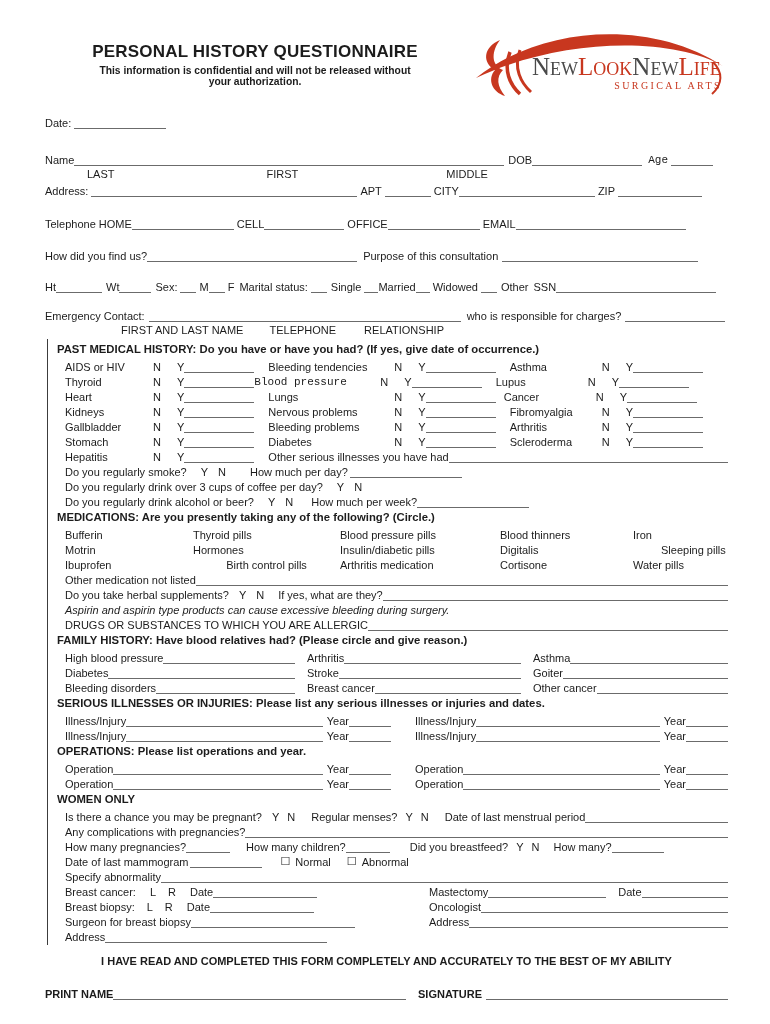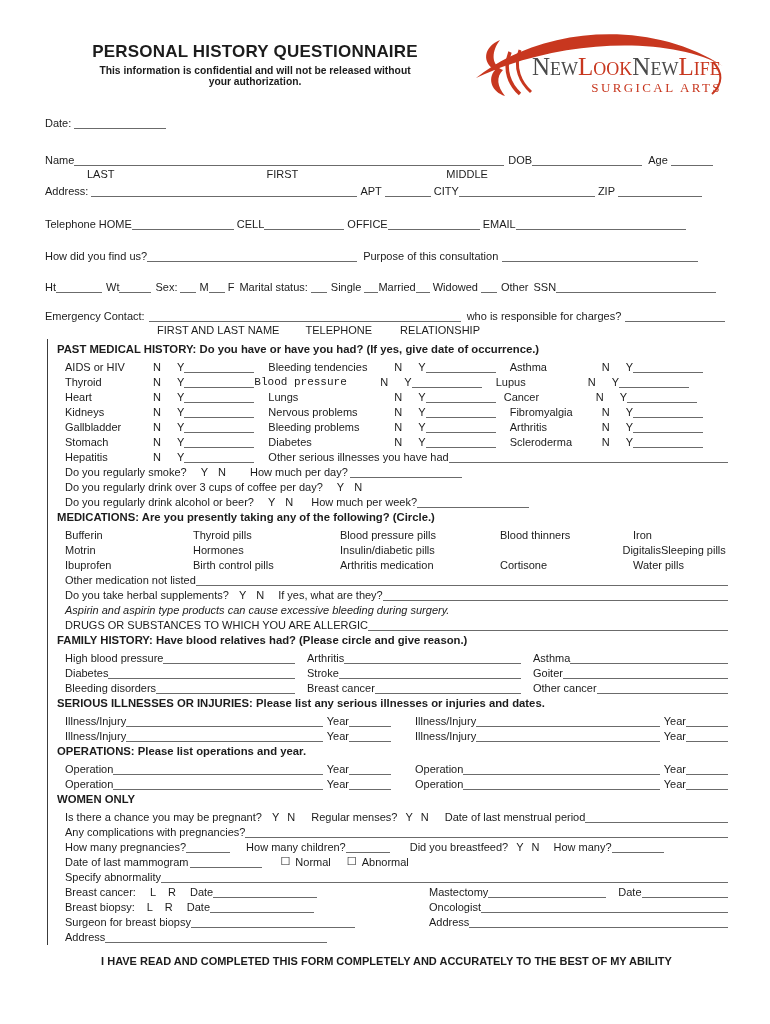--- a/index.html
+++ b/index.html
@@ -11,21 +11,21 @@
   }
   .header { display:flex; align-items:flex-start; }
   .title-block { margin-left:44px; width:332px; text-align:center; padding-top:14px; }
   .title { font-size:17px; font-weight:bold; letter-spacing:.2px; }
   .subtitle { font-size:10.3px; font-weight:bold; margin-top:3px; }
   .logo { margin-left:auto; width:258px; height:74px; position:relative; margin-top:-4px; }
   .logo svg { position:absolute; left:0; top:0; }
   .brand { position:absolute; left:62px; top:30px; font-family:"Liberation Serif", serif;
            font-variant:small-caps; font-size:25px; line-height:1; white-space:nowrap; }
   .tagline { position:absolute; right:6px; top:56px; font-family:"Liberation Serif", serif;
-             font-size:13px; letter-spacing:2.4px; }
+             font-size:10px; letter-spacing:2.4px; }
   .row { display:flex; align-items:flex-end; height:15px; }
   .lb { white-space:pre; }
   .bl { border-bottom:1px solid #6b6b6b; height:12px; flex:none; }
   .fx { flex:1; }
   .bold { font-weight:bold; }
   .sec-h { font-weight:bold; font-size:11.3px; height:15px; margin-top:3px; }
   .ind { margin-left:8px; }
   .form-body { margin-top:3px; margin-left:2px; border-left:1px solid #3c3c3c; padding:4px 0 2px 9px; }
   .g3 { display:grid; grid-template-columns:242px 226px 1fr; height:15px; }
   .g2 { display:grid; grid-template-columns:338px 1fr; column-gap:12px; height:15px; }
@@ -65,21 +65,21 @@
 
   <div class="row mt16">
       <span class="lb">Date:</span>
       <span class="bl" style="width: 92px; margin-left: 3px;"></span>
     </div>
   <div class="row mt22">
       <span class="lb">Name</span>
       <span class="bl" style="width: 430px;"></span>
       <span class="lb" style="margin-left: 4px;">DOB</span>
       <span class="bl" style="width: 110px;"></span>
-      <span class="lb" style="margin-left: 6px;">Age</span>
+      <span class="lb" style="margin-left: 6px; font-family: Liberation Mono, monospace;">Age</span>
       <span class="bl" style="width: 42px; margin-left: 3px;"></span>
     </div>
   <div class="row sub">
       <span class="lb" style="margin-left: 42px;">LAST</span>
       <span class="lb" style="margin-left: 152px;">FIRST</span>
       <span class="lb" style="margin-left: 148px;">MIDDLE</span>
     </div>
   <div class="row mt2">
       <span class="lb">Address:</span>
       <span class="bl" style="width: 266px; margin-left: 3px;"></span>
@@ -128,21 +128,21 @@
       <span class="lb" style="margin-left: 5px;">SSN</span>
       <span class="bl" style="width: 160px;"></span>
     </div>
   <div class="row mt14">
       <span class="lb">Emergency Contact:</span>
       <span class="bl" style="width: 312px; margin-left: 4px;"></span>
       <span class="lb" style="margin-left: 6px;">who is responsible for charges?</span>
       <span class="bl" style="width: 100px; margin-left: 4px;"></span>
     </div>
   <div class="row sub">
-      <span class="lb" style="margin-left: 112px;">FIRST AND LAST NAME</span>
+      <span class="lb" style="margin-left: 76px;">FIRST AND LAST NAME</span>
       <span class="lb" style="margin-left: 26px;">TELEPHONE</span>
       <span class="lb" style="margin-left: 28px;">RELATIONSHIP</span>
     </div>
 
   <div class="form-body">
 
     <div class="sec-h" style="margin-top:0">PAST MEDICAL HISTORY:  Do you have or have you had? (If yes, give date of occurrence.)</div>
     <div class="row ind">
         <span class="lb" style="width: 88px;">AIDS or HIV</span>
         <span class="lb" style="width: 24px;">N</span>
@@ -260,26 +260,26 @@
         <span class="lb" style="width: 128px;">Bufferin</span>
         <span class="lb" style="width: 147px;">Thyroid pills</span>
         <span class="lb" style="width: 160px;">Blood pressure pills</span>
         <span class="lb" style="width: 133px;">Blood thinners</span>
         <span class="lb">Iron</span>
       </div>
     <div class="row ind">
         <span class="lb" style="width: 128px;">Motrin</span>
         <span class="lb" style="width: 147px;">Hormones</span>
         <span class="lb" style="width: 160px;">Insulin/diabetic pills</span>
-        <span class="lb" style="width: 161px; text-align: right;">Digitalis</span>
+        <span class="lb" style="width: 161px;">Digitalis</span>
         <span class="lb">Sleeping pills</span>
       </div>
     <div class="row ind">
         <span class="lb" style="width: 128px;">Ibuprofen</span>
-        <span class="lb" style="width: 147px;">Birth control pills</span>
+        <span class="lb" style="width: 147px; text-align: center;">Birth control pills</span>
         <span class="lb" style="width: 160px;">Arthritis medication</span>
         <span class="lb" style="width: 133px;">Cortisone</span>
         <span class="lb">Water pills</span>
       </div>
     <div class="row ind">
         <span class="lb">Other medication not listed</span>
         <span class="bl fx"></span>
       </div>
     <div class="row ind">
         <span class="lb">Do you take herbal supplements?</span>
@@ -477,14 +477,20 @@
         </div>
     </div>
     <div class="row ind" style="width:352px">
         <span class="lb">Address</span>
         <span class="bl" style="width: 222px;"></span>
       </div>
 
   </div>
 
   <div class="statement">I HAVE READ AND COMPLETED THIS FORM COMPLETELY AND ACCURATELY TO THE BEST OF MY ABILITY</div>
+  <div class="row sign">
+      <span class="lb bold">PRINT NAME</span>
+      <span class="bl fx"></span>
+      <span class="lb bold" style="margin-left: 12px;">SIGNATURE</span>
+      <span class="bl" style="width: 242px; margin-left: 4px;"></span>
+    </div>
 
 </div>
 
 </body></html>

